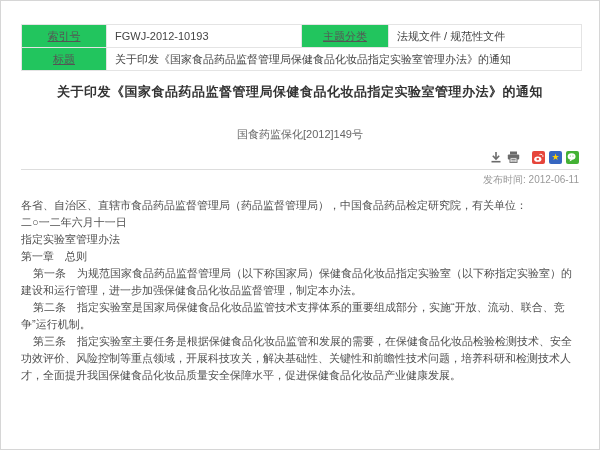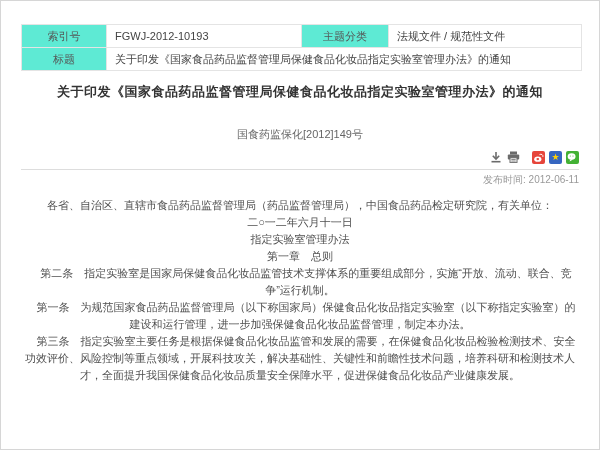--- a/index.html
+++ b/index.html
@@ -25,23 +25,24 @@
   }
   table.info td {
     border: 1px solid #e4e4e4;
     height: 23px;
     padding: 2px 8px;
     vertical-align: middle;
     white-space: nowrap;
     overflow: hidden;
   }
   table.info td.lbl {
-    background: #5eead4;
+    background: #22c55e;
     text-align: center;
     color: #555;
+    text-decoration: underline;
   }
   table.info td.val { color: #444; }
 
   
   .doc-title {
     margin-top: 12px;
     text-align: center;
     font-size: 13px;
     font-weight: bold;
     color: #333;
@@ -93,21 +94,21 @@
     color: #9a9a9a;
   }
 
   
   .doc-body {
     margin-top: 10px;
     font-size: 11px;
     line-height: 17px;
     color: #4f4f4f;
   }
-  .doc-body p { margin: 0; text-align: center; }
+  .doc-body p { margin: 0; }
   p.indent2 { text-indent: 22px; }
   p.article { text-indent: 12px; }
   .sig-line1 { margin-top: 10px; margin-left: 195px; }
   .sig-line2 { margin-left: 197px; }
   .attach-line1 { margin-top: 13px; margin-left: 77px; }
   .attach-line2 { margin-left: 105px; }
   .chapter { margin-top: 8px; margin-left: 113px; }
 </style>
 </head>
 <body>
@@ -177,18 +178,18 @@
 
   <hr class="divider">
 
   <div class="pub-time">发布时间: 2012-06-11</div>
 
   <div class="doc-body">
     <p>各省、自治区、直辖市食品药品监督管理局（药品监督管理局），中国食品药品检定研究院，有关单位：</p>
     <p class="sig-line2">二○一二年六月十一日</p>
     <p class="attach-line2">指定实验室管理办法</p>
     <p class="chapter">第一章　总则</p>
+    <p class="article">第一条　为规范国家食品药品监督管理局（以下称国家局）保健食品化妆品指定实验室（以下称指定实验室）的建设和运行管理，进一步加强保健食品化妆品监督管理，制定本办法。</p>
     <p class="article">第二条　指定实验室是国家局保健食品化妆品监管技术支撑体系的重要组成部分，实施“开放、流动、联合、竞争”运行机制。</p>
-    <p class="article">第一条　为规范国家食品药品监督管理局（以下称国家局）保健食品化妆品指定实验室（以下称指定实验室）的建设和运行管理，进一步加强保健食品化妆品监督管理，制定本办法。</p>
     <p class="article">第三条　指定实验室主要任务是根据保健食品化妆品监管和发展的需要，在保健食品化妆品检验检测技术、安全功效评价、风险控制等重点领域，开展科技攻关，解决基础性、关键性和前瞻性技术问题，培养科研和检测技术人才，全面提升我国保健食品化妆品质量安全保障水平，促进保健食品化妆品产业健康发展。</p>
   </div>
 
 </div>
 
 </body></html>

